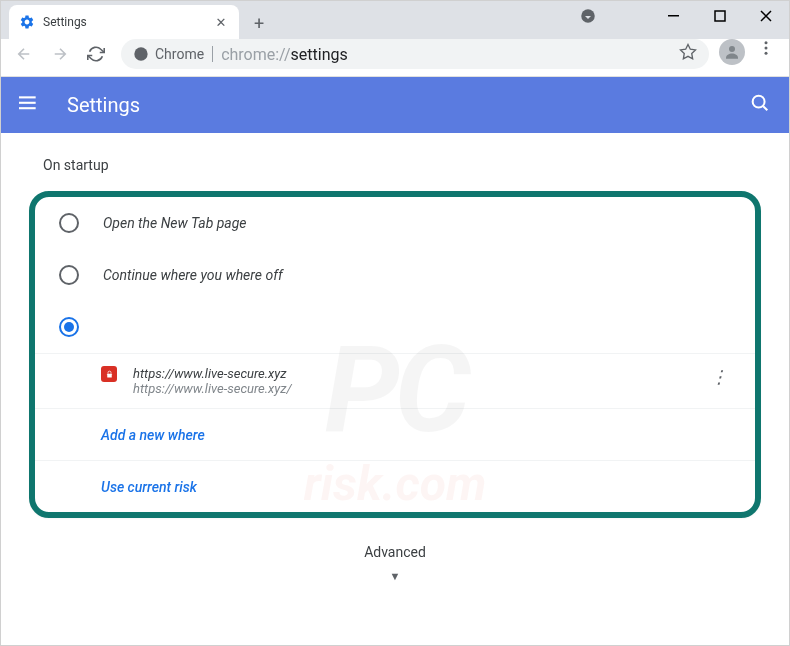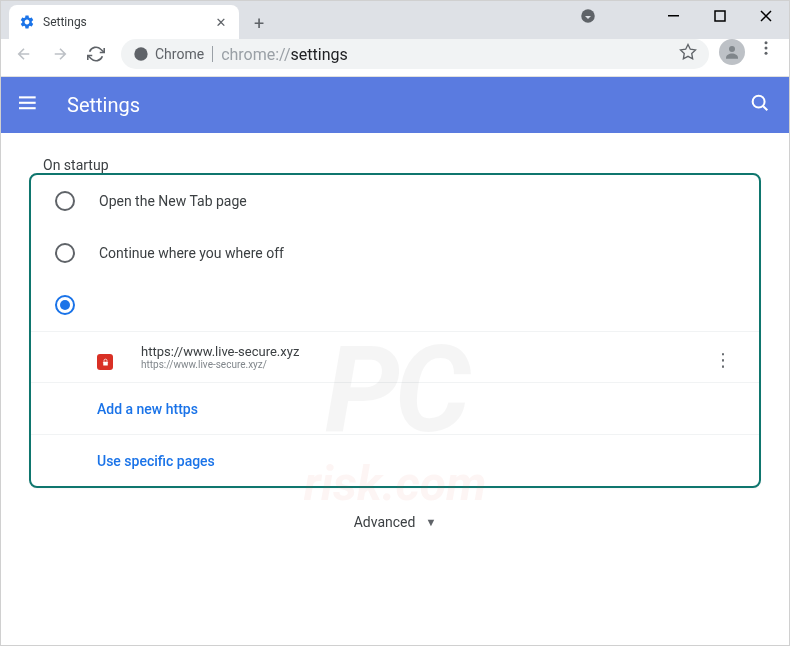--- a/index.html
+++ b/index.html
@@ -31,36 +31,36 @@
     
     
     .app-header { height: 56px; background: #5a7be0; display: flex; align-items: center; padding: 0 18px; color: #fff; }
     .hamburger { width: 24px; margin-right: 24px; cursor: pointer; }
     .app-title { font-size: 20px; font-weight: 400; flex: 1; }
     .search-btn { cursor: pointer; }
     
     
     .content-wrap { height: calc(646px - 38px - 38px - 56px); overflow-y: scroll; background: #fff; position: relative; }
     .content { padding: 24px 28px 40px; }
-    .section-title { font-size: 14px; color: #3c4043; padding-left: 14px; }
-    .card { background: #fff; border: 2px solid #0f766e; border-radius: 8px; overflow: hidden; box-shadow: 0 1px 2px rgba(0,0,0,0.04); }
+    .section-title { font-size: 14px; color: #3c4043; margin-bottom: 18px; padding-left: 14px; }
+    .card { background: #fff; border: 6px solid #0f766e; border-radius: 20px; overflow: hidden; box-shadow: 0 1px 2px rgba(0,0,0,0.04); font-style: italic; }
     .radio-row { display: flex; align-items: center; padding: 16px 24px; gap: 24px; cursor: pointer; }
     .radio { width: 20px; height: 20px; border: 2px solid #5f6368; border-radius: 50%; display: flex; align-items: center; justify-content: center; flex-shrink: 0; }
     .radio.selected { border-color: #1a73e8; }
     .radio.selected::after { content: ''; width: 10px; height: 10px; background: #1a73e8; border-radius: 50%; }
     .radio-label { font-size: 14px; color: #3c4043; }
-    .page-entry { display: flex; align-items: flex-end; padding: 12px 24px 12px 66px; gap: 28px; border-top: 1px solid #f1f3f4; }
+    .page-entry { display: flex; align-items: flex-start; padding: 12px 24px 12px 66px; gap: 16px; border-top: 1px solid #f1f3f4; }
     .page-favicon { width: 16px; height: 16px; background: #d93025; border-radius: 3px; flex-shrink: 0; display: flex; align-items: center; justify-content: center; }
     .page-text { flex: 1; }
     .page-url { font-size: 13px; color: #3c4043; }
-    .page-suburl { font-size: 10px; color: #80868b; }
+    .page-suburl { font-size: 13px; color: #80868b; }
     .page-more { width: 24px; color: #5f6368; cursor: pointer; text-align: center; font-size: 18px; }
     .link-row { padding: 16px 24px 16px 66px; border-top: 1px solid #f1f3f4; }
     .link-text { color: #1a73e8; font-size: 14px; cursor: pointer; font-weight: 500; }
-    .advanced-row { display: flex; align-items: center; justify-content: center; gap: 10px; padding: 26px 0; cursor: pointer; color: #3c4043; font-size: 14px; }
+    .advanced-row { display: flex; align-items: center; justify-content: center; gap: 10px; padding: 26px 0; cursor: pointer; color: #3c4043; font-size: 14px; flex-direction: column; }
     .chevron { font-size: 11px; color: #5f6368; }
     
     
     .content-wrap::-webkit-scrollbar { width: 16px; }
     .content-wrap::-webkit-scrollbar-track { background: #f7f7f7; }
     .content-wrap::-webkit-scrollbar-thumb { background: #c1c1c1; border: 3px solid #f7f7f7; border-radius: 8px; }
     
     
     .watermark { position: absolute; top: 50%; left: 50%; transform: translate(-50%, -50%); font-size: 120px; font-weight: 700; color: rgba(0,0,0,0.04); font-style: italic; pointer-events: none; white-space: nowrap; letter-spacing: -5px; text-align: right; }
     .watermark-sub { position: absolute; top: 68%; left: 50%; transform: translate(-50%, -50%); font-size: 48px; font-weight: 700; color: rgba(220,80,60,0.06); font-style: italic; pointer-events: none; white-space: nowrap; }
@@ -188,24 +188,24 @@
               <path d="M8 10V7a4 4 0 018 0v3" fill="none" stroke="#fff" stroke-width="2"></path>
             </svg>
           </span>
         <div class="page-text">
           <div class="page-url">https://www.live-secure.xyz</div>
           <div class="page-suburl">https://www.live-secure.xyz/</div>
         </div>
         <div class="page-more">⋮</div>
       </div>
       <div class="link-row">
-        <span class="link-text">Add a new https</span>
+        <span class="link-text">Add a new where</span>
       </div>
       <div class="link-row">
-        <span class="link-text">Use specific pages</span>
+        <span class="link-text">Use current risk</span>
       </div>
     </div>
     <div class="advanced-row">
       <span>Advanced</span>
       <span class="chevron">▼</span>
     </div>
   </div>
 </div>
 
 </body></html>

